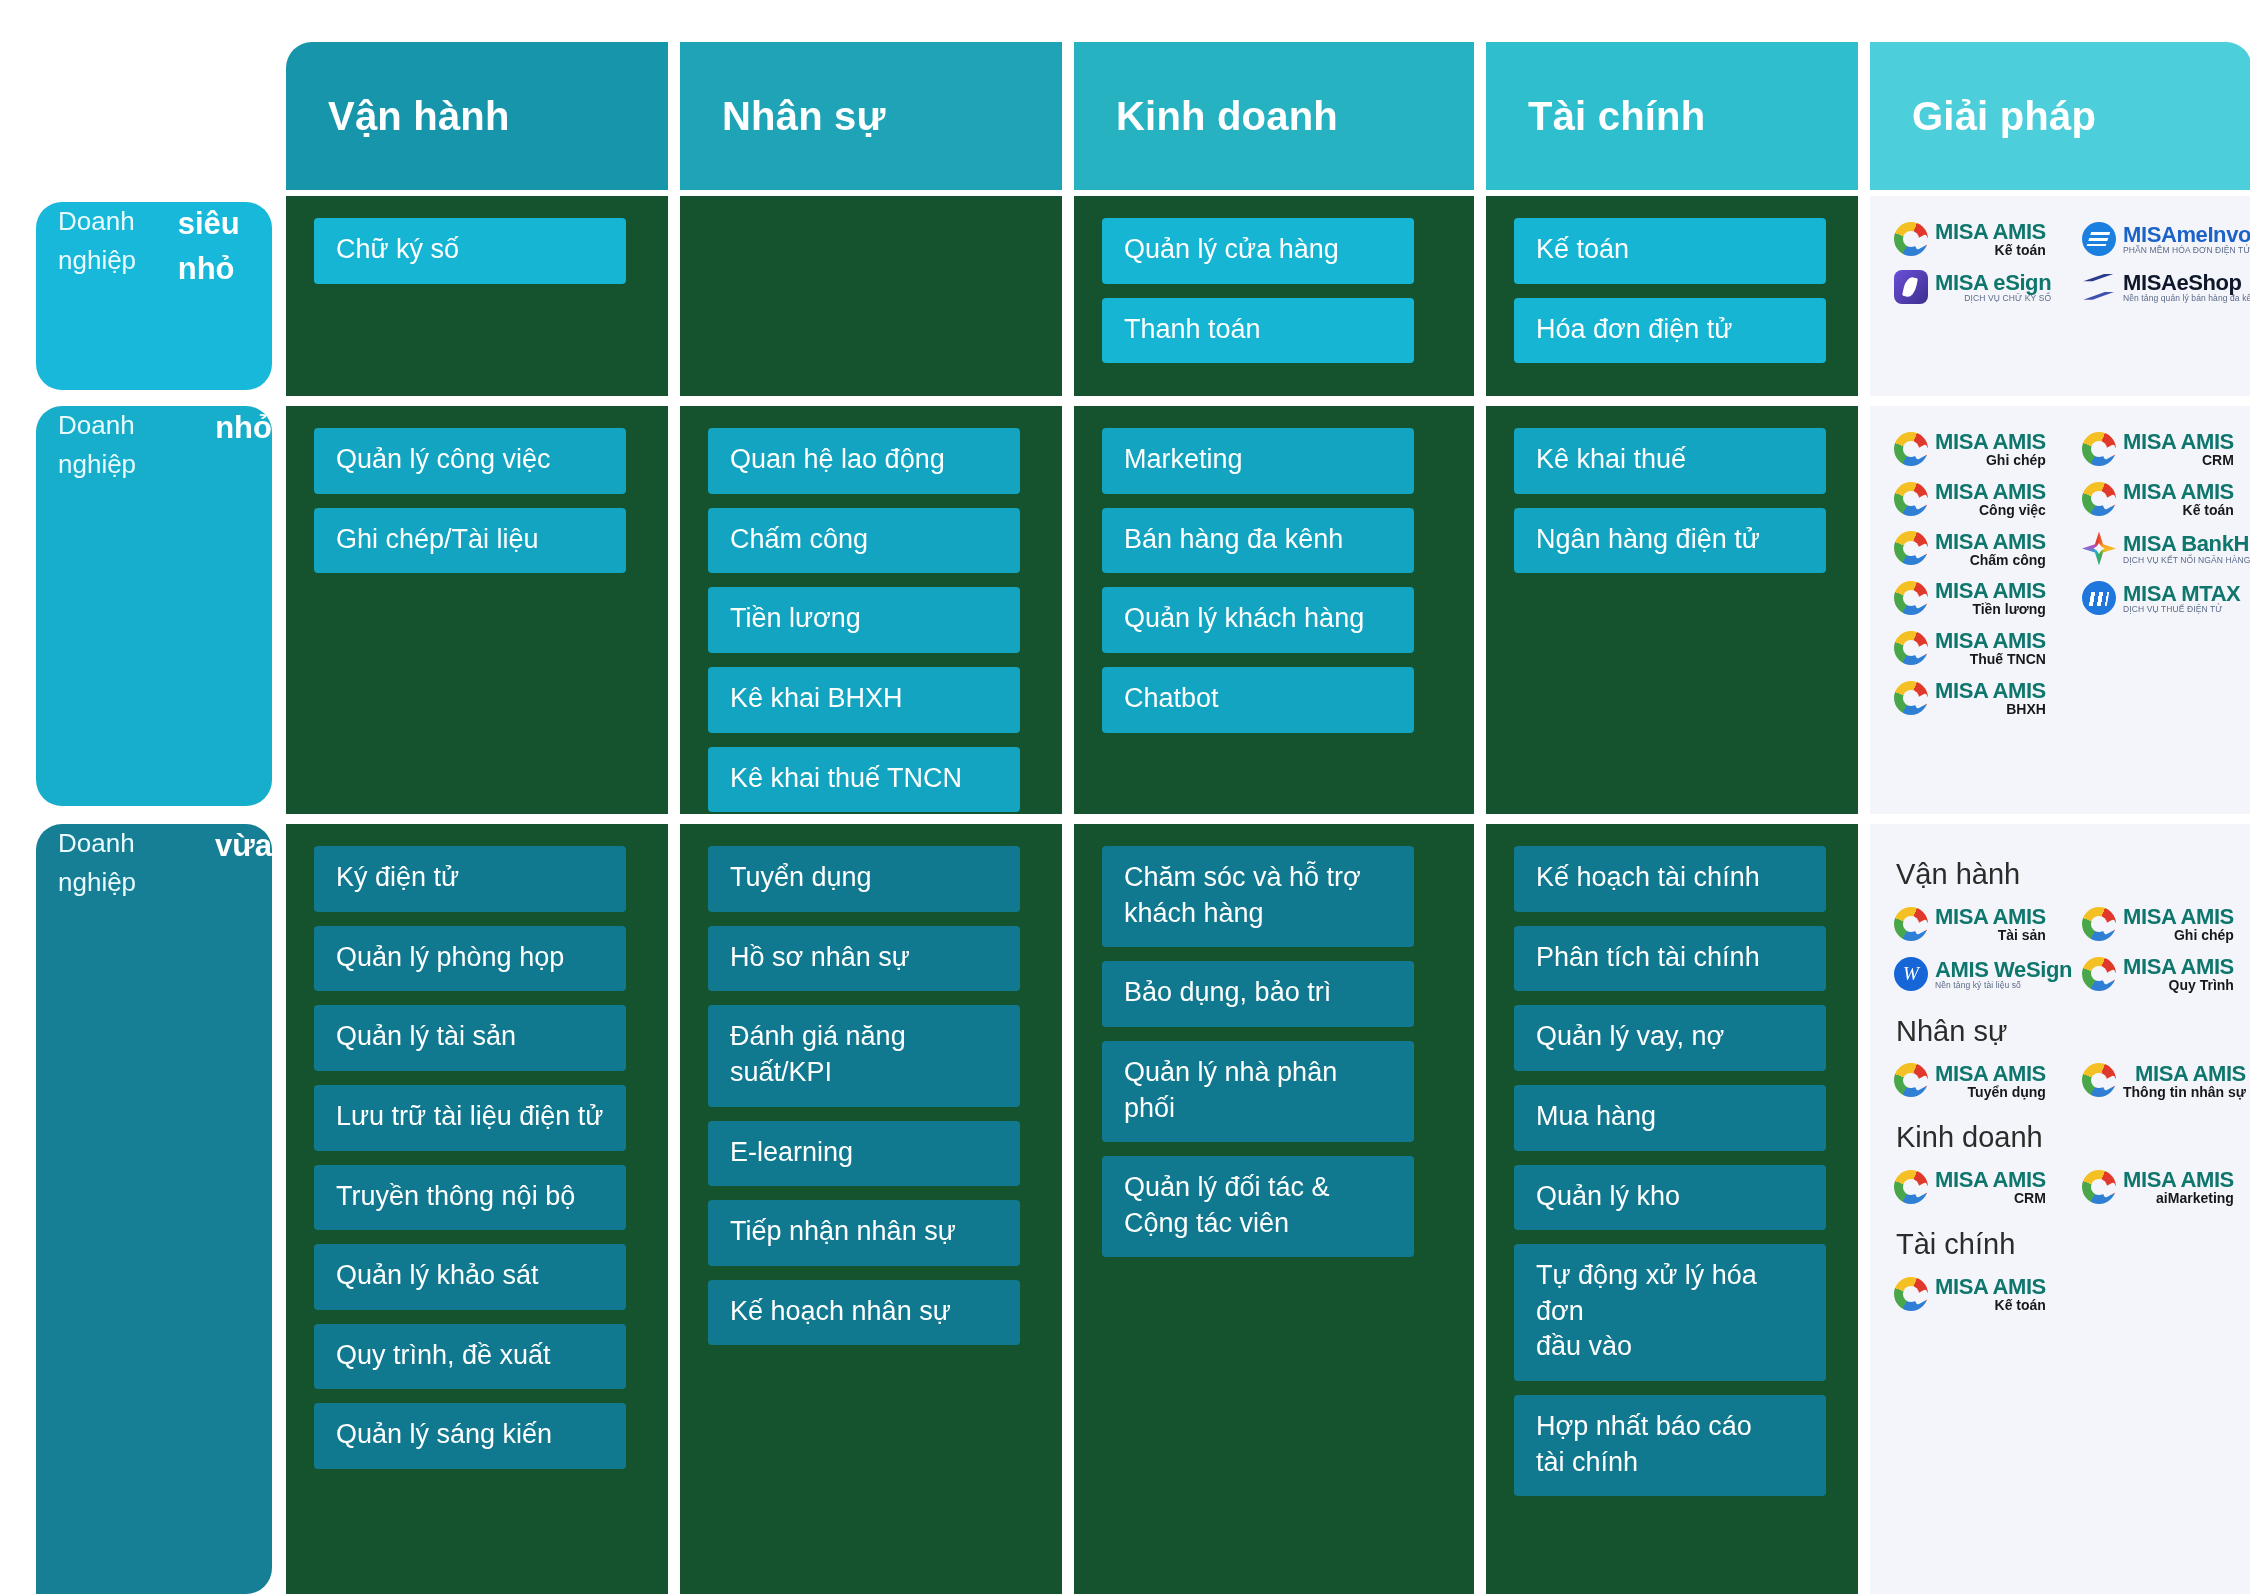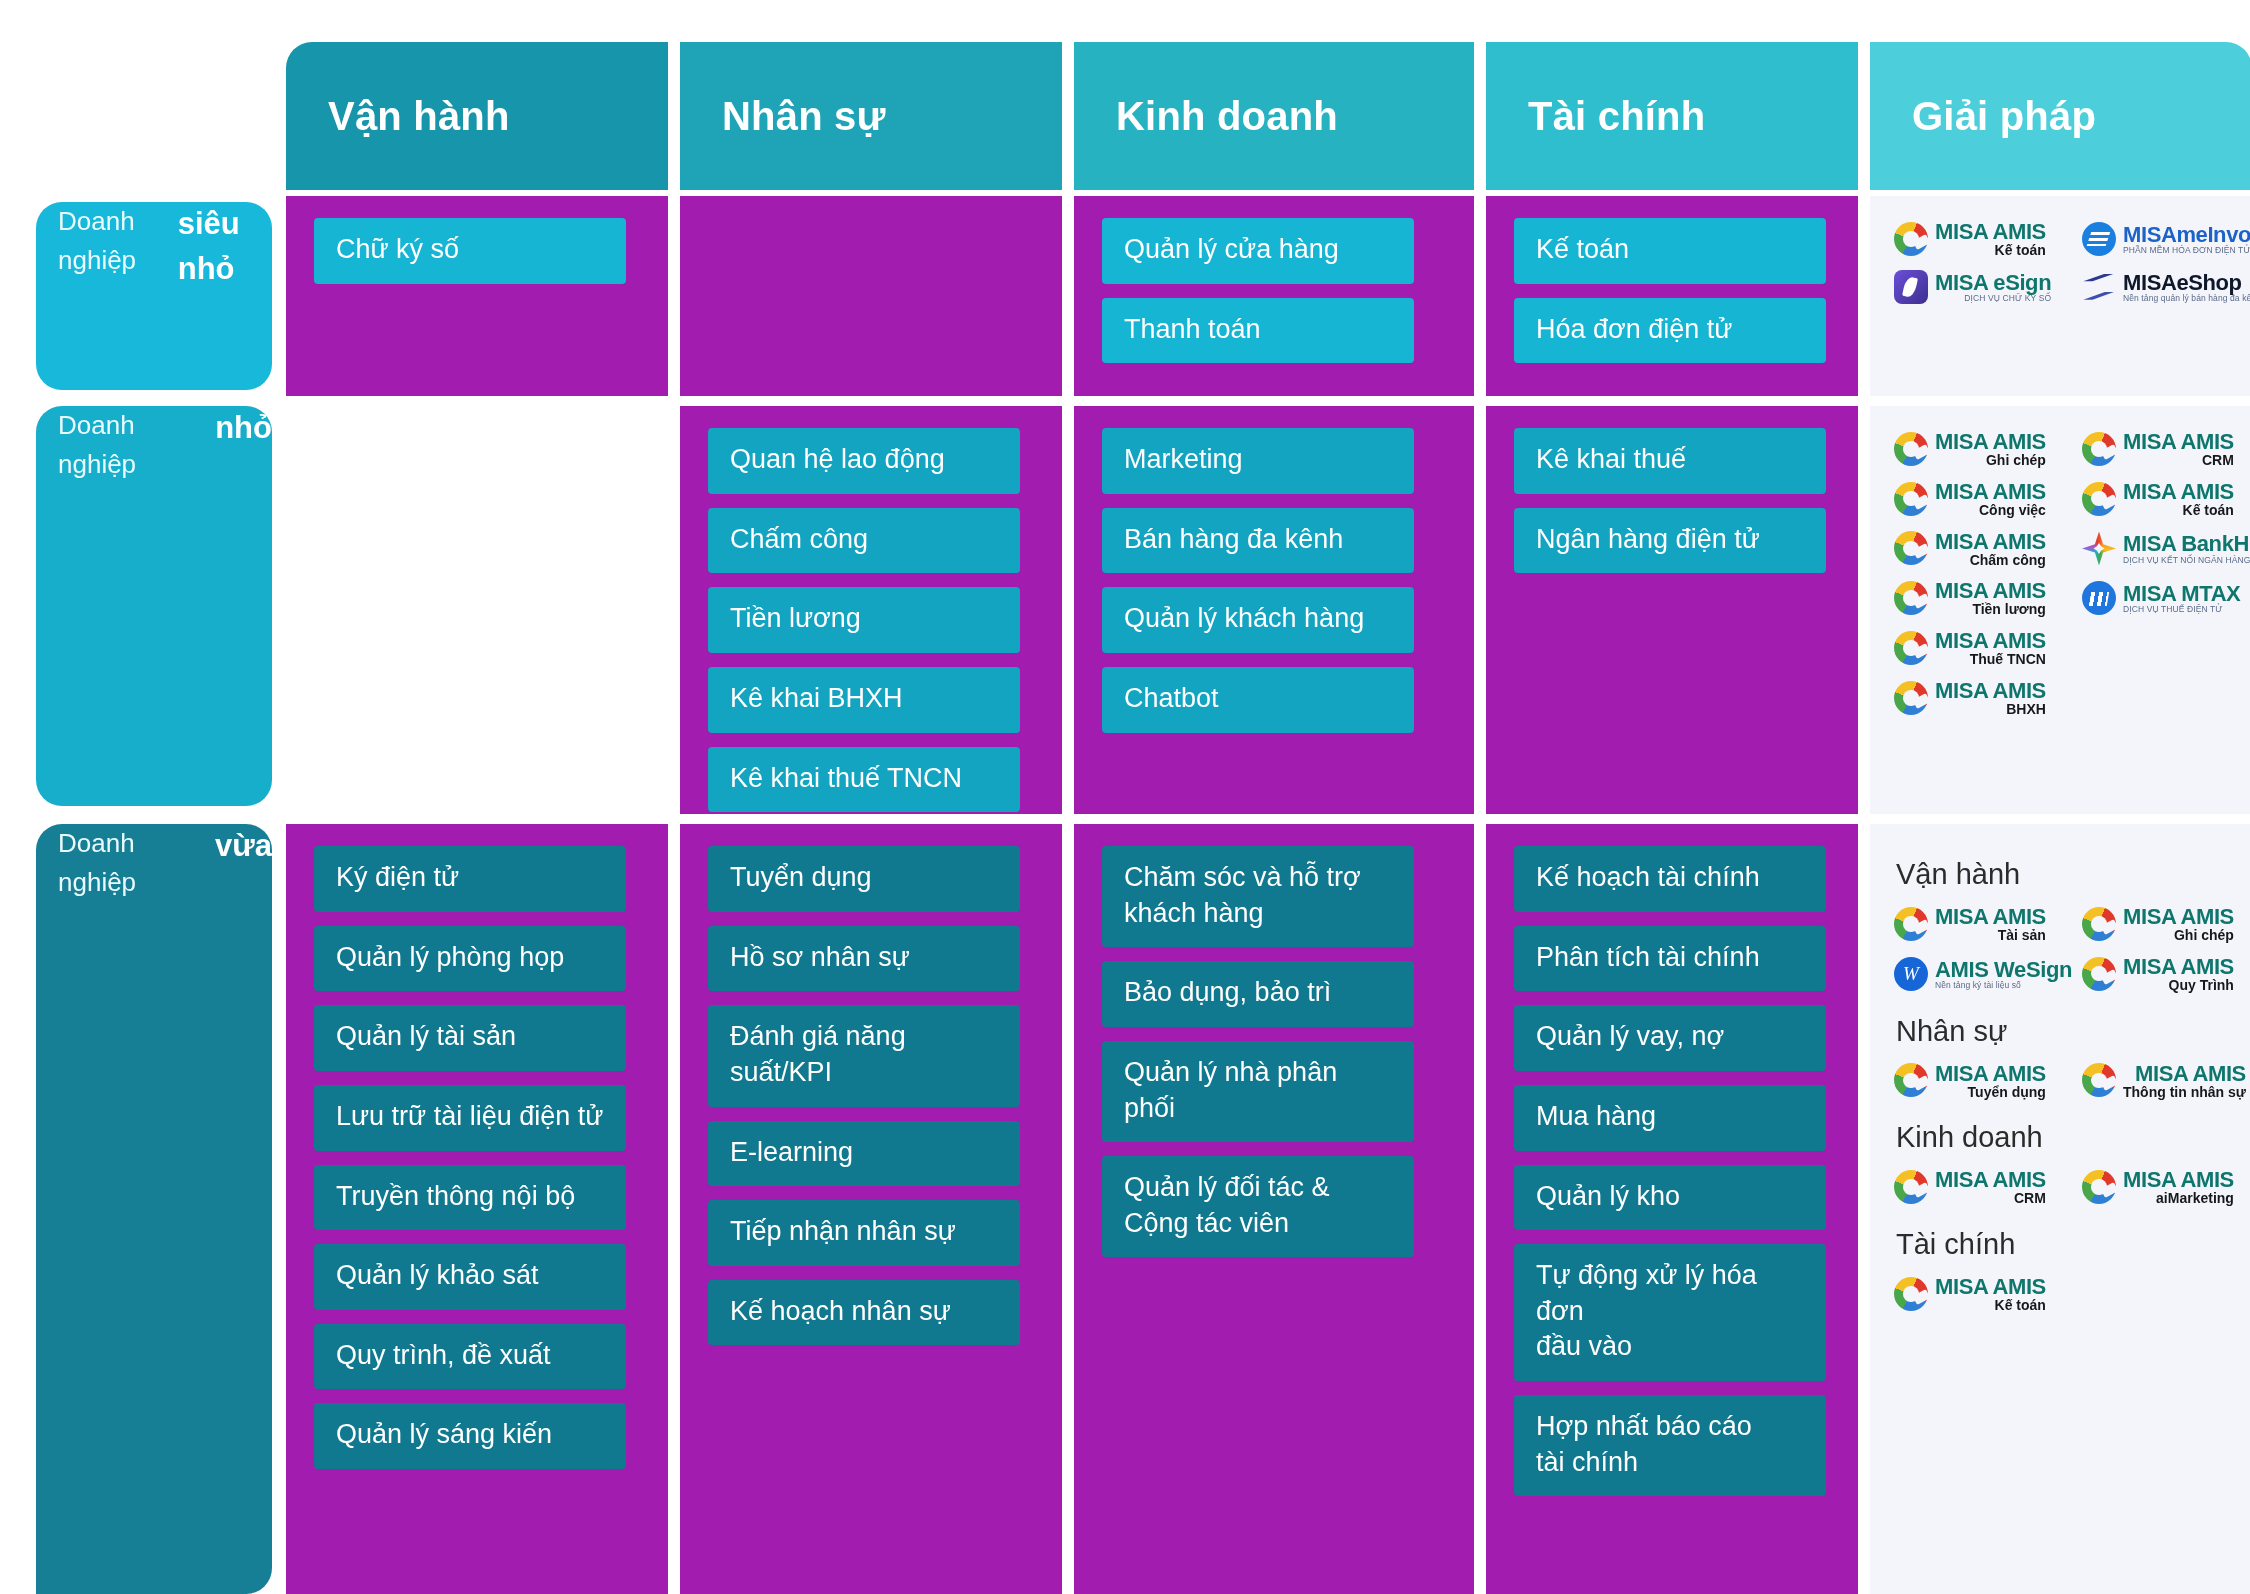--- a/index.html
+++ b/index.html
@@ -63,21 +63,21 @@
     color: #ffffff;
     line-height: 1.45;
   }
   .row-label.r0 { top: 202px;  height: 188px; background: #17b8d9; }
   .row-label.r1 { top: 406px;  height: 400px; background: #16aecb; }
   .row-label.r2 { top: 824px;  height: 770px; background: #167f95; border-bottom-left-radius: 0; }
 
   
   .cell {
     position: absolute;
-    background: #a21caf;
+    background: #14532d;
     padding: 22px 0 0 28px;
   }
 
   .chip {
     display: inline-block;
     color: #ffffff;
     font-size: 27px;
     line-height: 1.32;
     padding: 14px 22px 16px 22px;
     border-radius: 4px;
@@ -338,20 +338,24 @@
           </span>
       </div>
     </div>
   </div>
 
   <div class="row-label r1">
     <span class="rl-top">Doanh nghiệp</span>
     <span class="rl-bold">nhỏ</span>
   </div>
 
+  <div class="cell tone-b" style="left:286px; top:406px; width:382px; height:414px;">
+    <span class="chip chip-row">Quản lý công việc</span>
+    <span class="chip chip-row">Ghi chép/Tài liệu</span>
+  </div>
   <div class="cell tone-b" style="left:680px; top:406px; width:382px; height:414px;">
     <span class="chip chip-row">Quan hệ lao động</span>
     <span class="chip chip-row">Chấm công</span>
     <span class="chip chip-row">Tiền lương</span>
     <span class="chip chip-row">Kê khai BHXH</span>
     <span class="chip chip-row">Kê khai thuế TNCN</span>
   </div>
   <div class="cell tone-b" style="left:1074px; top:406px; width:400px; height:414px;">
     <span class="chip chip-row">Marketing</span>
     <span class="chip chip-row">Bán hàng đa kênh</span>

